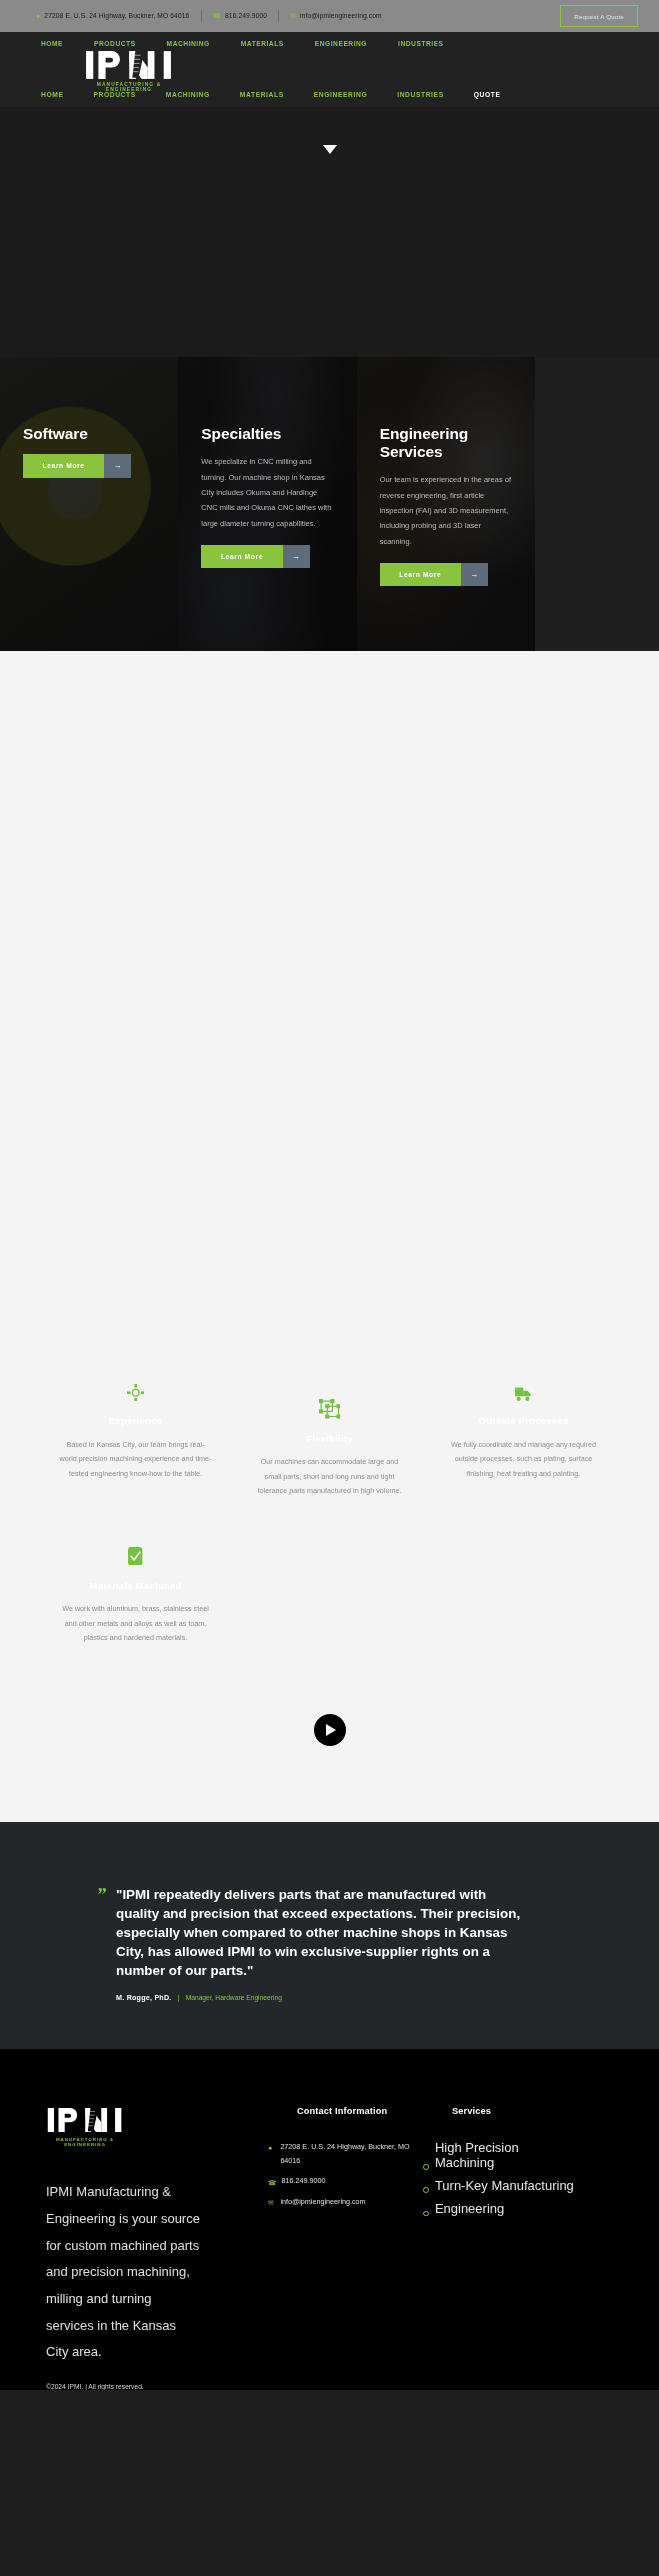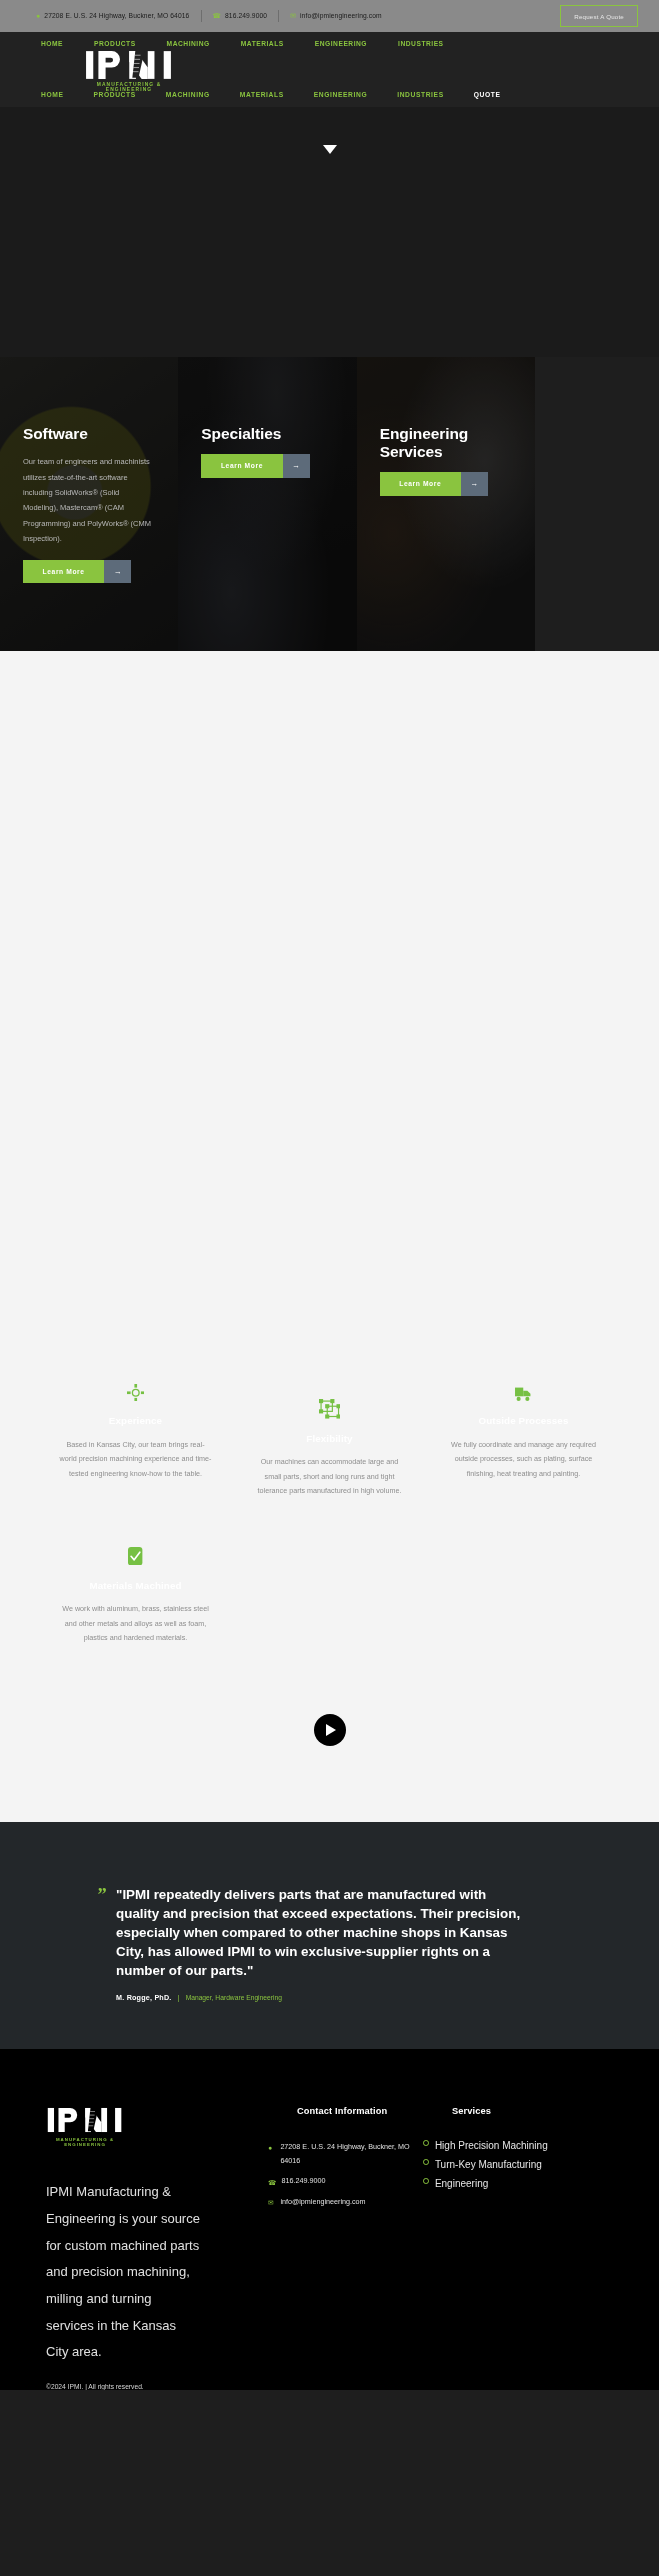--- a/index.html
+++ b/index.html
@@ -223,21 +223,21 @@
     font-size:9.3px; font-weight:700; color:#fff; margin-bottom:24px;
     font-stretch:condensed; letter-spacing:0.1px;margin-left:29px;
   }
   .f-contact-row{
     display:flex; gap:5.2px; font-size:7.2px; line-height:1.95; color:#e0e0e0;
     margin-bottom:6.2px; align-items:flex-start;
   }
   .f-ico{ color:#8ac43f; flex:0 0 7.2px; font-size:6.7px; padding-top:1.5px; }
   .f-serv{ list-style:none; }
   .f-serv li{
-    display:flex; align-items:flex-start; gap:6.2px; font-size:10px;
+    display:flex; align-items:flex-end; gap:6.2px; font-size:13px;
     color:#e6e6e6; margin-bottom:8.2px;
   }
   .bullet{
     width:5.7px;height:5.7px;border:0.7px solid #8ac43f;border-radius:50%;
     flex:0 0 auto;
   }
 </style>
 </head>
 <body>
 
@@ -307,45 +307,46 @@
   <div class="scroll-arrow"></div>
 </section>
 
 <section class="cards">
 
   <div class="card card-1">
     <div class="card-bg"></div>
     <div class="card-veil"></div>
     <div class="card-inner">
       <h3>Software</h3>
-      <p>Our team of engineers and machinists utilizes state-of-the-art software including SolidWorks® (Solid Modeling), Mastercam® (CAM Programming) and PolyWorks® (CMM Inspection).</p>
       <div class="cta-row">
         <button class="cta-main">Learn More</button>
         <span class="cta-arrow">→</span>
       </div>
     </div>
   </div>
 
   <div class="card card-2">
     <div class="card-bg"></div>
     <div class="card-veil"></div>
     <div class="card-inner">
       <h3>Specialties</h3>
+      <p>We specialize in CNC milling and turning. Our machine shop in Kansas City includes Okuma and Hardinge CNC mills and Okuma CNC lathes with large diameter turning capabilities.</p>
       <div class="cta-row">
         <button class="cta-main">Learn More</button>
         <span class="cta-arrow">→</span>
       </div>
     </div>
   </div>
 
   <div class="card card-3">
     <div class="card-bg"></div>
     <div class="card-veil"></div>
     <div class="card-inner">
       <h3>Engineering Services</h3>
+      <p>Our team is experienced in the areas of reverse engineering, first article inspection (FAI) and 3D measurement, including probing and 3D laser scanning.</p>
       <div class="cta-row">
         <button class="cta-main">Learn More</button>
         <span class="cta-arrow">→</span>
       </div>
     </div>
   </div>
 </section>
 
 <section class="light">
 

